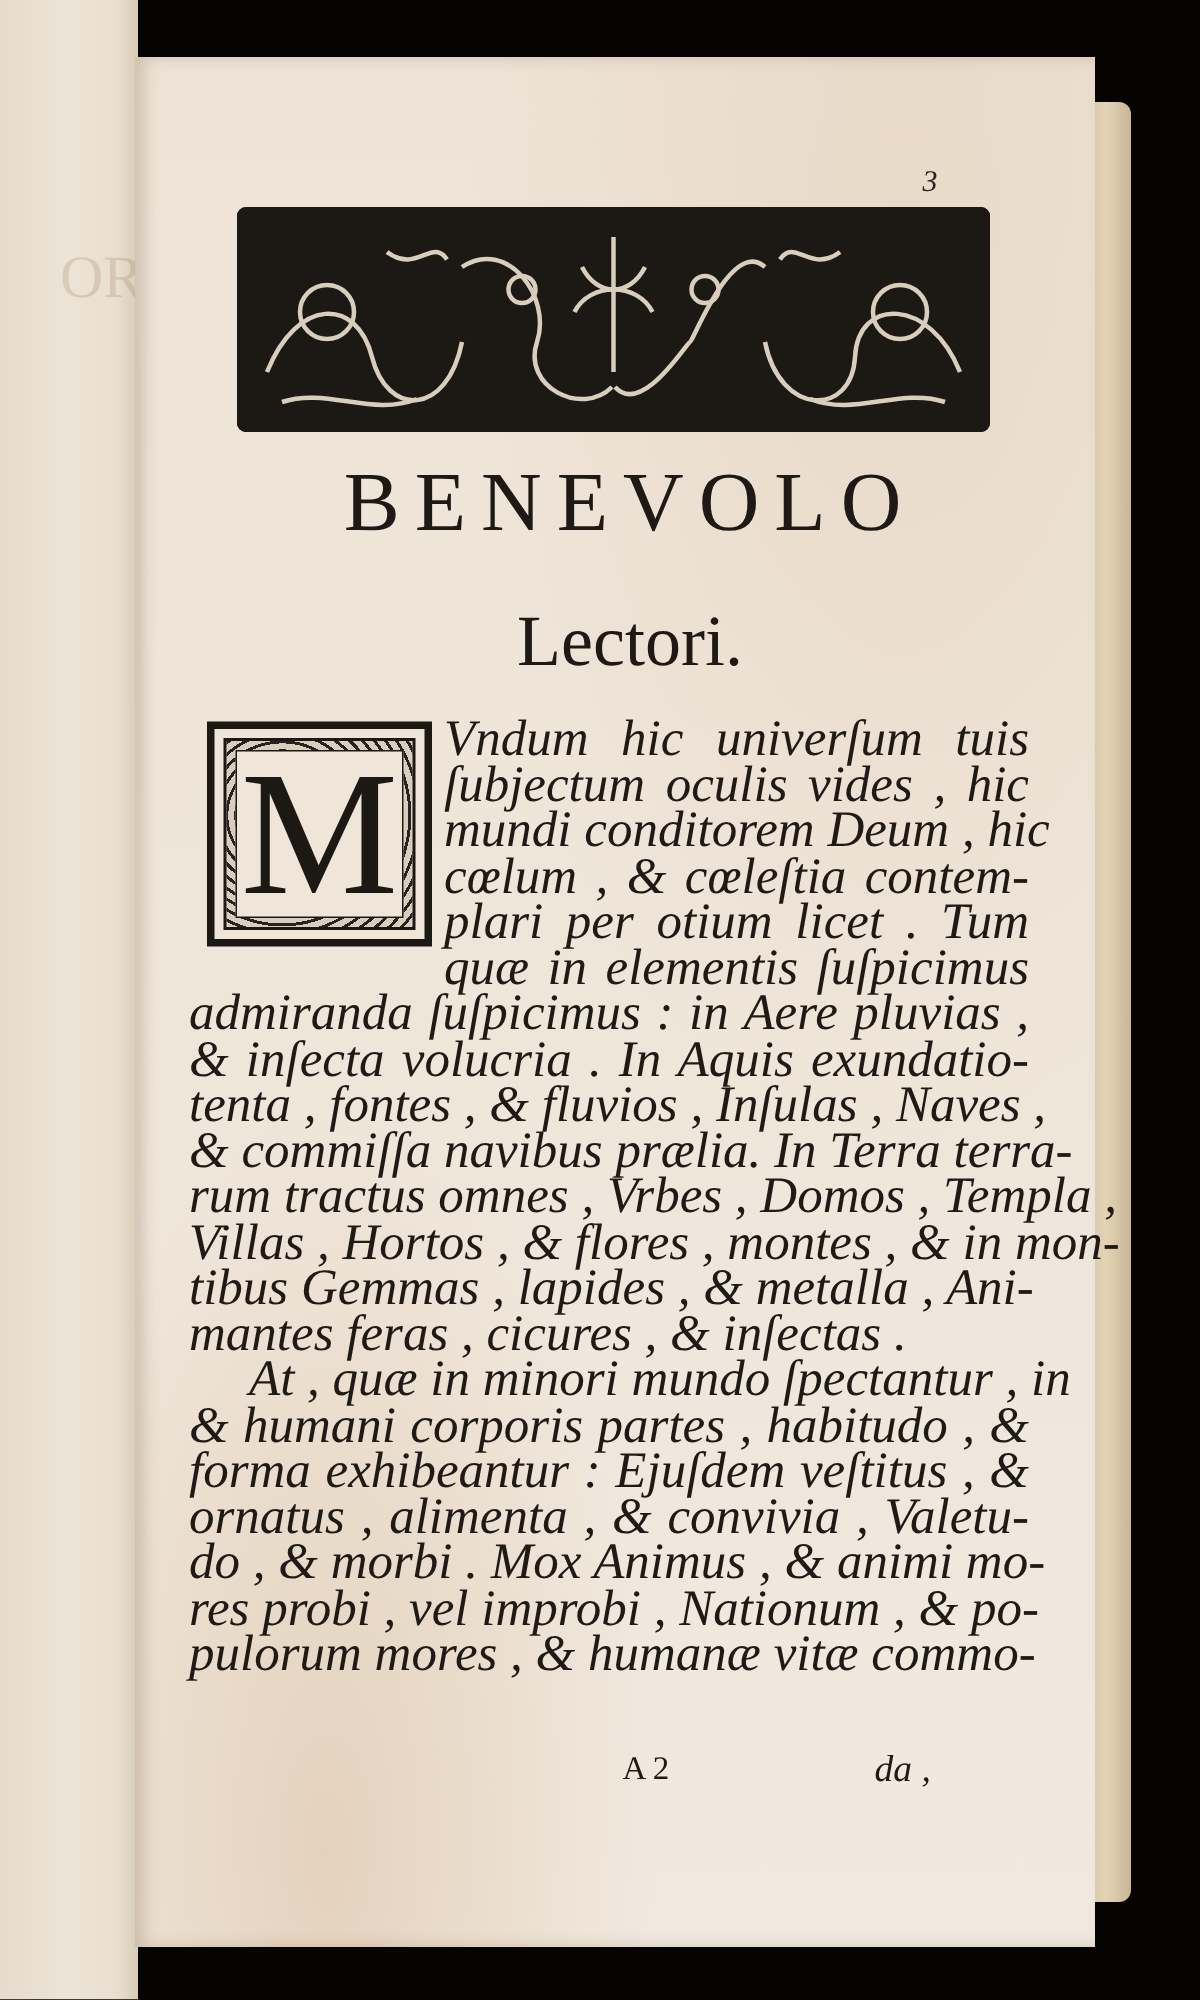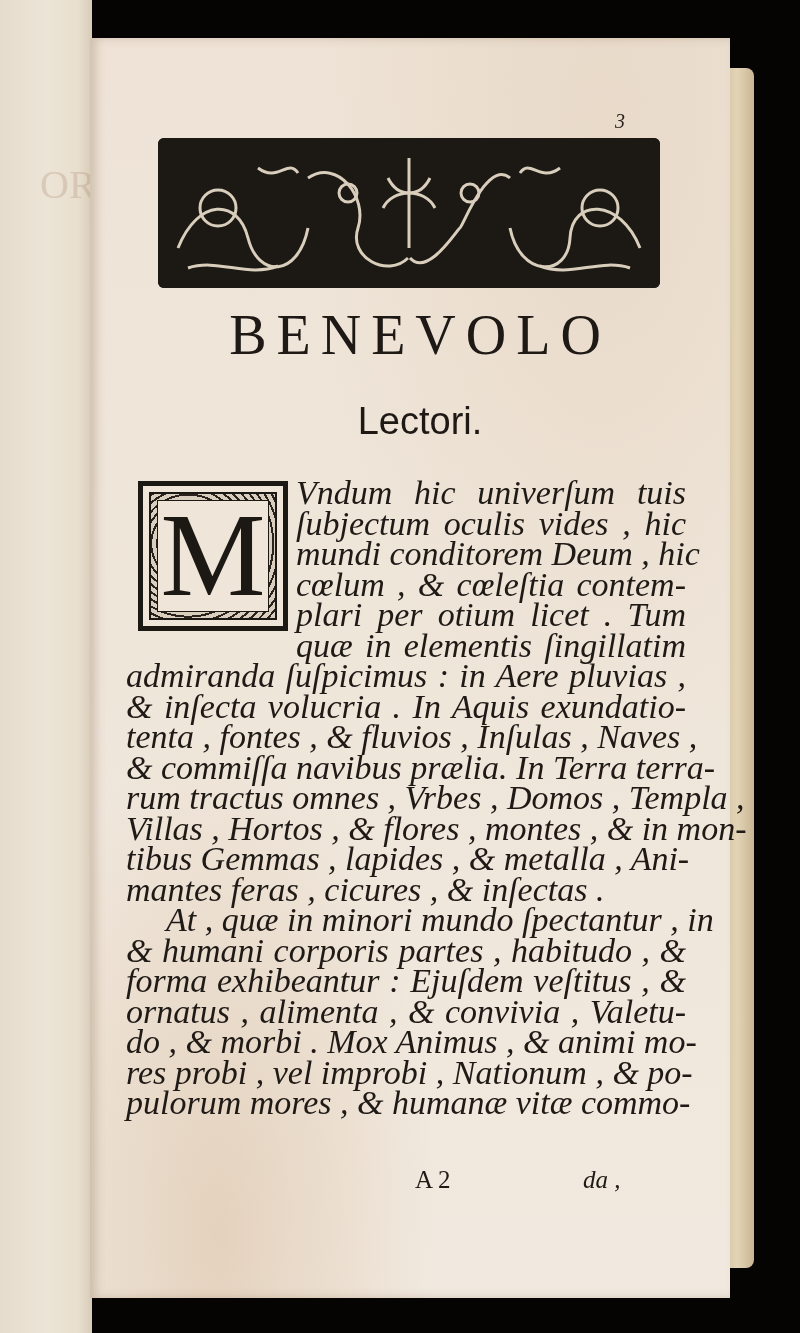--- a/index.html
+++ b/index.html
@@ -41,21 +41,21 @@
     overflow:hidden;
   }
   .headpiece svg { width:100%; height:100%; display:block; }
   .title {
     position:absolute; left:50px; top:265px; width:560px; text-align:center;
     font-family:"Liberation Serif", serif; font-size:56px; letter-spacing:10px;
     color:#1e1915;
   }
   .subtitle {
     position:absolute; left:50px; top:362px; width:560px; text-align:center;
-    font-family:Liberation Sans, sans-serif; font-size:38px; color:#1e1915;
+    font-family:Liberation Serif, serif; font-size:48px; color:#1e1915;
   }
   .initial {
     position:absolute; left:48px; top:443px; width:150px; height:150px;
     border:5px solid #1c1814; box-sizing:border-box; background:#efe5d8;
   }
   .initial .inner {
     position:absolute; inset:6px; border:2px solid #1c1814;
     background:repeating-radial-gradient(circle at 30% 40%, #2a231d 0 2px, #d9cdbd 2px 6px);
   }
   .initial .letter {
@@ -68,21 +68,21 @@
     position:absolute; left:36px; top:440px; width:560px;
     font-family:"Liberation Serif", serif; font-style:italic;
     font-size:34px; line-height:30.5px; color:#1f1a16;
   }
   .line { white-space:nowrap; display:block; }
   .line.indent-drop { padding-left:170px; }
   .line.para { padding-left:40px; }
   .line.justify { text-align:justify; text-align-last:justify; }
   .signature {
     position:absolute; left:325px; top:1128px; font-family:"Liberation Serif", serif;
-    font-size:25px; color:#1f1a16;
+    font-size:22px; color:#1f1a16;
   }
   .catchword {
     position:absolute; left:493px; top:1128px; font-family:"Liberation Serif", serif;
     font-style:italic; font-size:25px; color:#1f1a16;
   }
 </style>
 </head>
 <body>
 
 <div class="left-page">
@@ -123,21 +123,21 @@
     <div class="inner"></div>
     <div class="letter">M</div>
   </div>
 
   <div class="body-text">
     <span class="line indent-drop justify">Vndum hic univerſum tuis</span>
     <span class="line indent-drop justify">ſubjectum oculis vides , hic</span>
     <span class="line indent-drop justify">mundi conditorem Deum , hic</span>
     <span class="line indent-drop justify">cœlum , &amp; cœleſtia contem-</span>
     <span class="line indent-drop justify">plari per otium licet . Tum</span>
-    <span class="line indent-drop justify">quæ in elementis ſingillatim</span>
+    <span class="line indent-drop justify">quæ in elementis ſuſpicimus</span>
     <span class="line justify">admiranda ſuſpicimus : in Aere pluvias ,</span>
     <span class="line justify">&amp; inſecta volucria . In Aquis exundatio-</span>
     <span class="line justify">tenta , fontes , &amp; fluvios , Inſulas , Naves ,</span>
     <span class="line justify">&amp; commiſſa navibus prælia. In Terra terra-</span>
     <span class="line justify">rum tractus omnes , Vrbes , Domos , Templa ,</span>
     <span class="line justify">Villas , Hortos , &amp; flores , montes , &amp; in mon-</span>
     <span class="line justify">tibus Gemmas , lapides , &amp; metalla , Ani-</span>
     <span class="line">mantes feras , cicures , &amp; inſectas .</span>
     <span class="line para justify">At , quæ in minori mundo ſpectantur , in</span>
     <span class="line justify">&amp; humani corporis partes , habitudo , &amp;</span>

